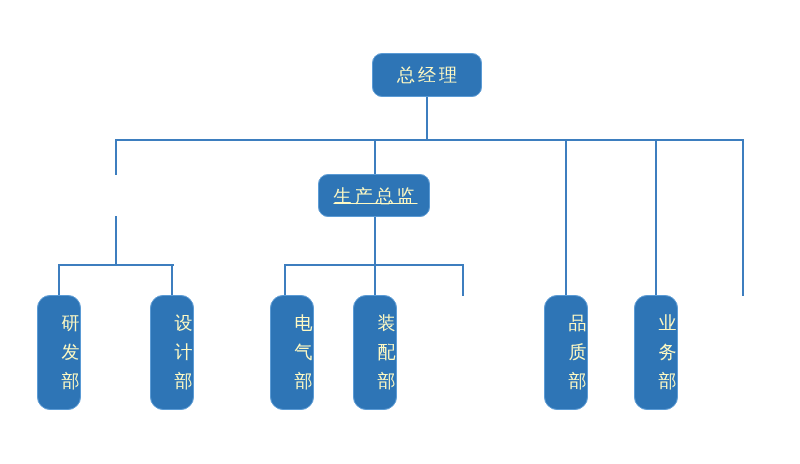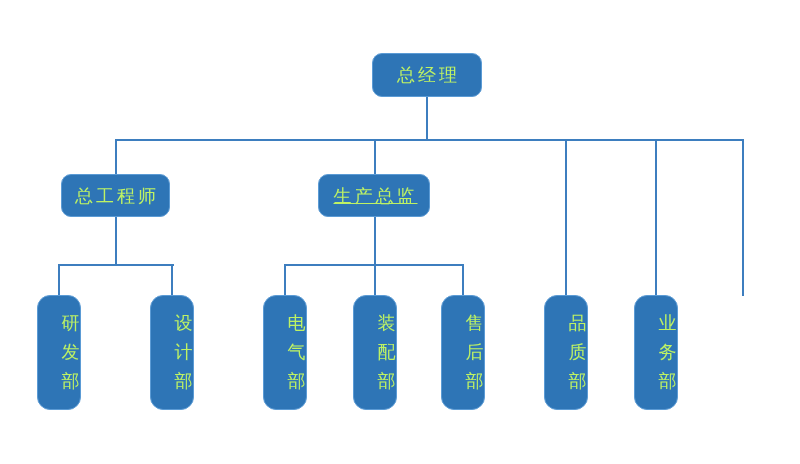--- a/index.html
+++ b/index.html
@@ -18,21 +18,21 @@
   }
   .line {
     position: absolute;
     background: #3d7ebf;
   }
   .node {
     position: absolute;
     background: #2e75b6;
     border: 1px solid #5b9bd5;
     box-sizing: border-box;
-    color: #bef264;
+    color: #fef9c3;
     display: flex;
     align-items: center;
     justify-content: center;
     font-size: 18px;
   }
   .node-h {
     border-radius: 10px;
     height: 44px;
   }
   .node-h span {
@@ -55,21 +55,21 @@
     text-align: center;
   }
   
   .n-gm   { left: 372px; top: 53px;  width: 110px; }
   
   .n-ce   { left: 61px;  top: 174px; width: 109px; height: 43px; }
   .n-pd   { left: 318px; top: 174px; width: 112px; height: 43px; text-decoration: underline; }
   
   .n-rd   { left: 37px;  }
   .n-ds   { left: 150px; }
-  .n-el   { left: 263px; }
+  .n-el   { left: 270px; }
   .n-as   { left: 353px; }
   .n-af   { left: 441px; }
   .n-qa   { left: 544px; }
   .n-bz   { left: 634px; }
   .n-fn   { left: 721px; }
   
   .l-riser-top    { left: 426px; top: 96px;  width: 2px;   height: 45px; }
   .l-main-h       { left: 115px; top: 139px; width: 629px; height: 2px;  }
   .l-drop-ce      { left: 115px; top: 139px; width: 2px;   height: 36px; }
   .l-drop-pd      { left: 374px; top: 139px; width: 2px;   height: 36px; }
@@ -105,42 +105,36 @@
   <div class="line l-pd-riser"></div>
   <div class="line l-pd-h"></div>
   <div class="line l-pd-drop-el"></div>
   <div class="line l-pd-drop-as"></div>
   <div class="line l-pd-drop-af"></div>
 
   <div class="node node-h n-gm">
     <span>总经理</span>
   </div>
 
-  <div class="node node-h n-ce">
-    <span>总工程师</span>
-  </div>
   <div class="node node-h n-pd">
     <span>生产总监</span>
   </div>
 
   <div class="node node-v n-rd">
     <span>研发部</span>
   </div>
   <div class="node node-v n-ds">
     <span>设计部</span>
   </div>
   <div class="node node-v n-el">
     <span>电气部</span>
   </div>
   <div class="node node-v n-as">
     <span>装配部</span>
   </div>
-  <div class="node node-v n-af">
-    <span>售后部</span>
-  </div>
   <div class="node node-v n-qa">
     <span>品质部</span>
   </div>
   <div class="node node-v n-bz">
     <span>业务部</span>
   </div>
 
 </div>
 
 </body></html>

